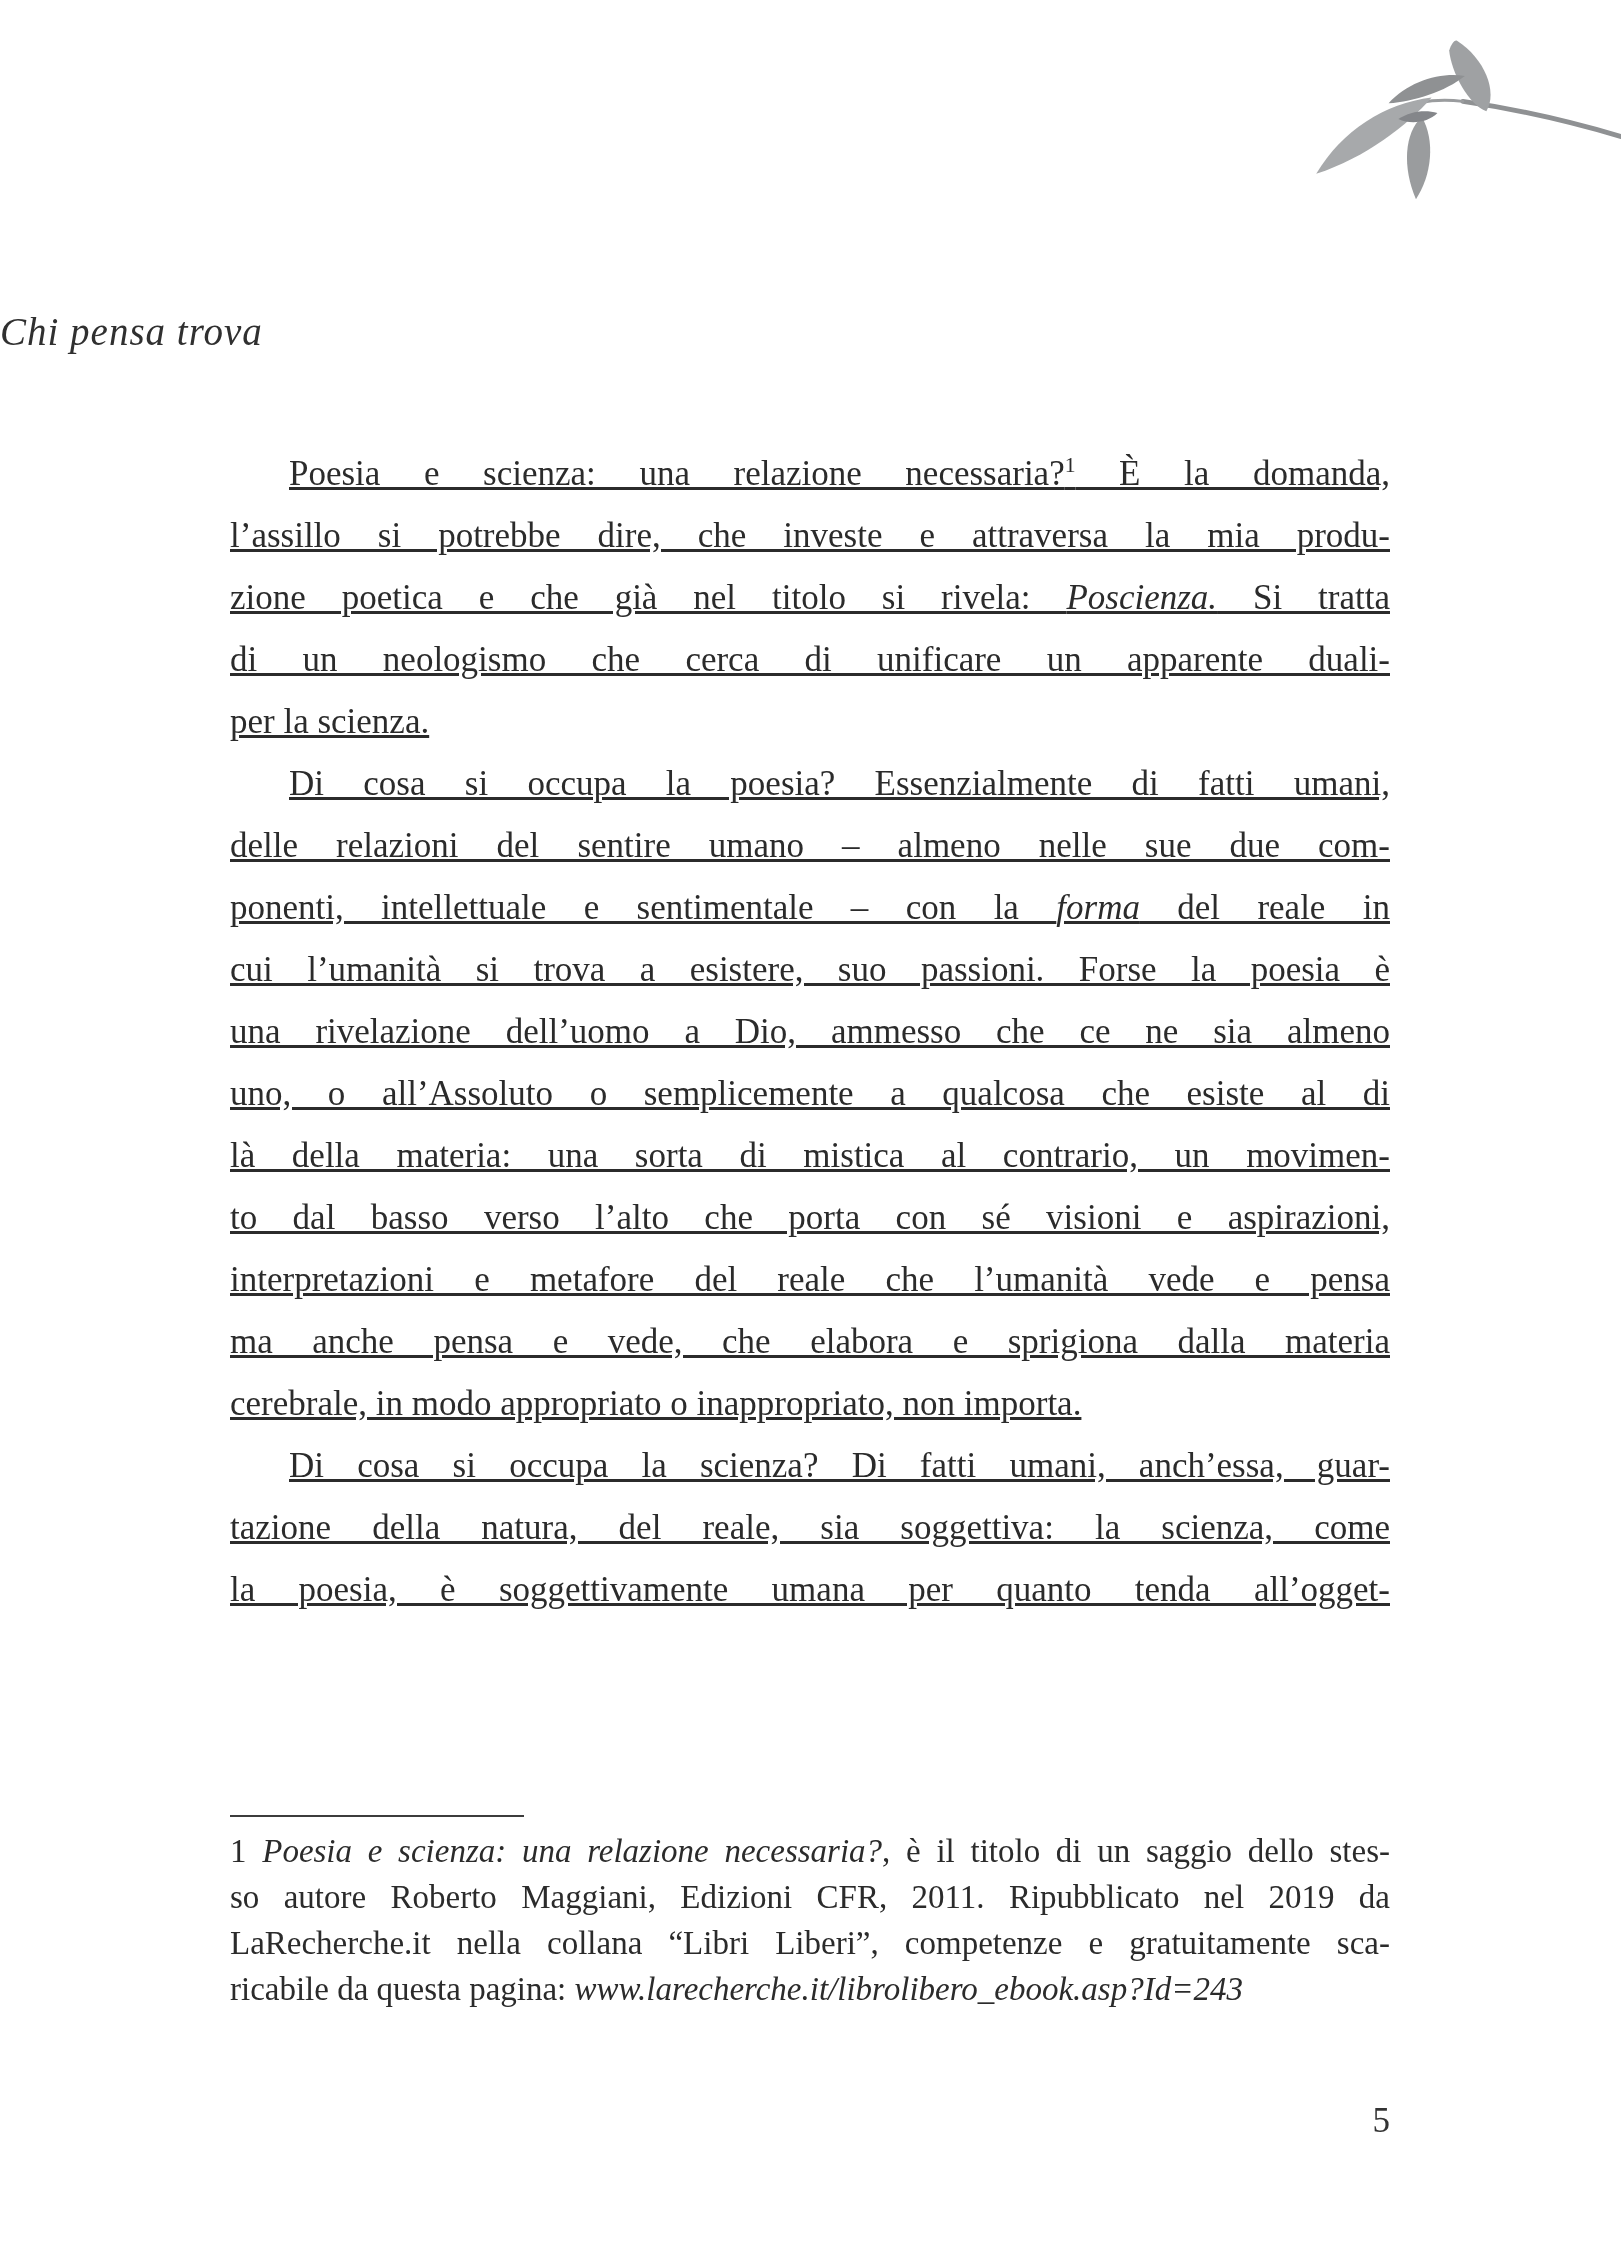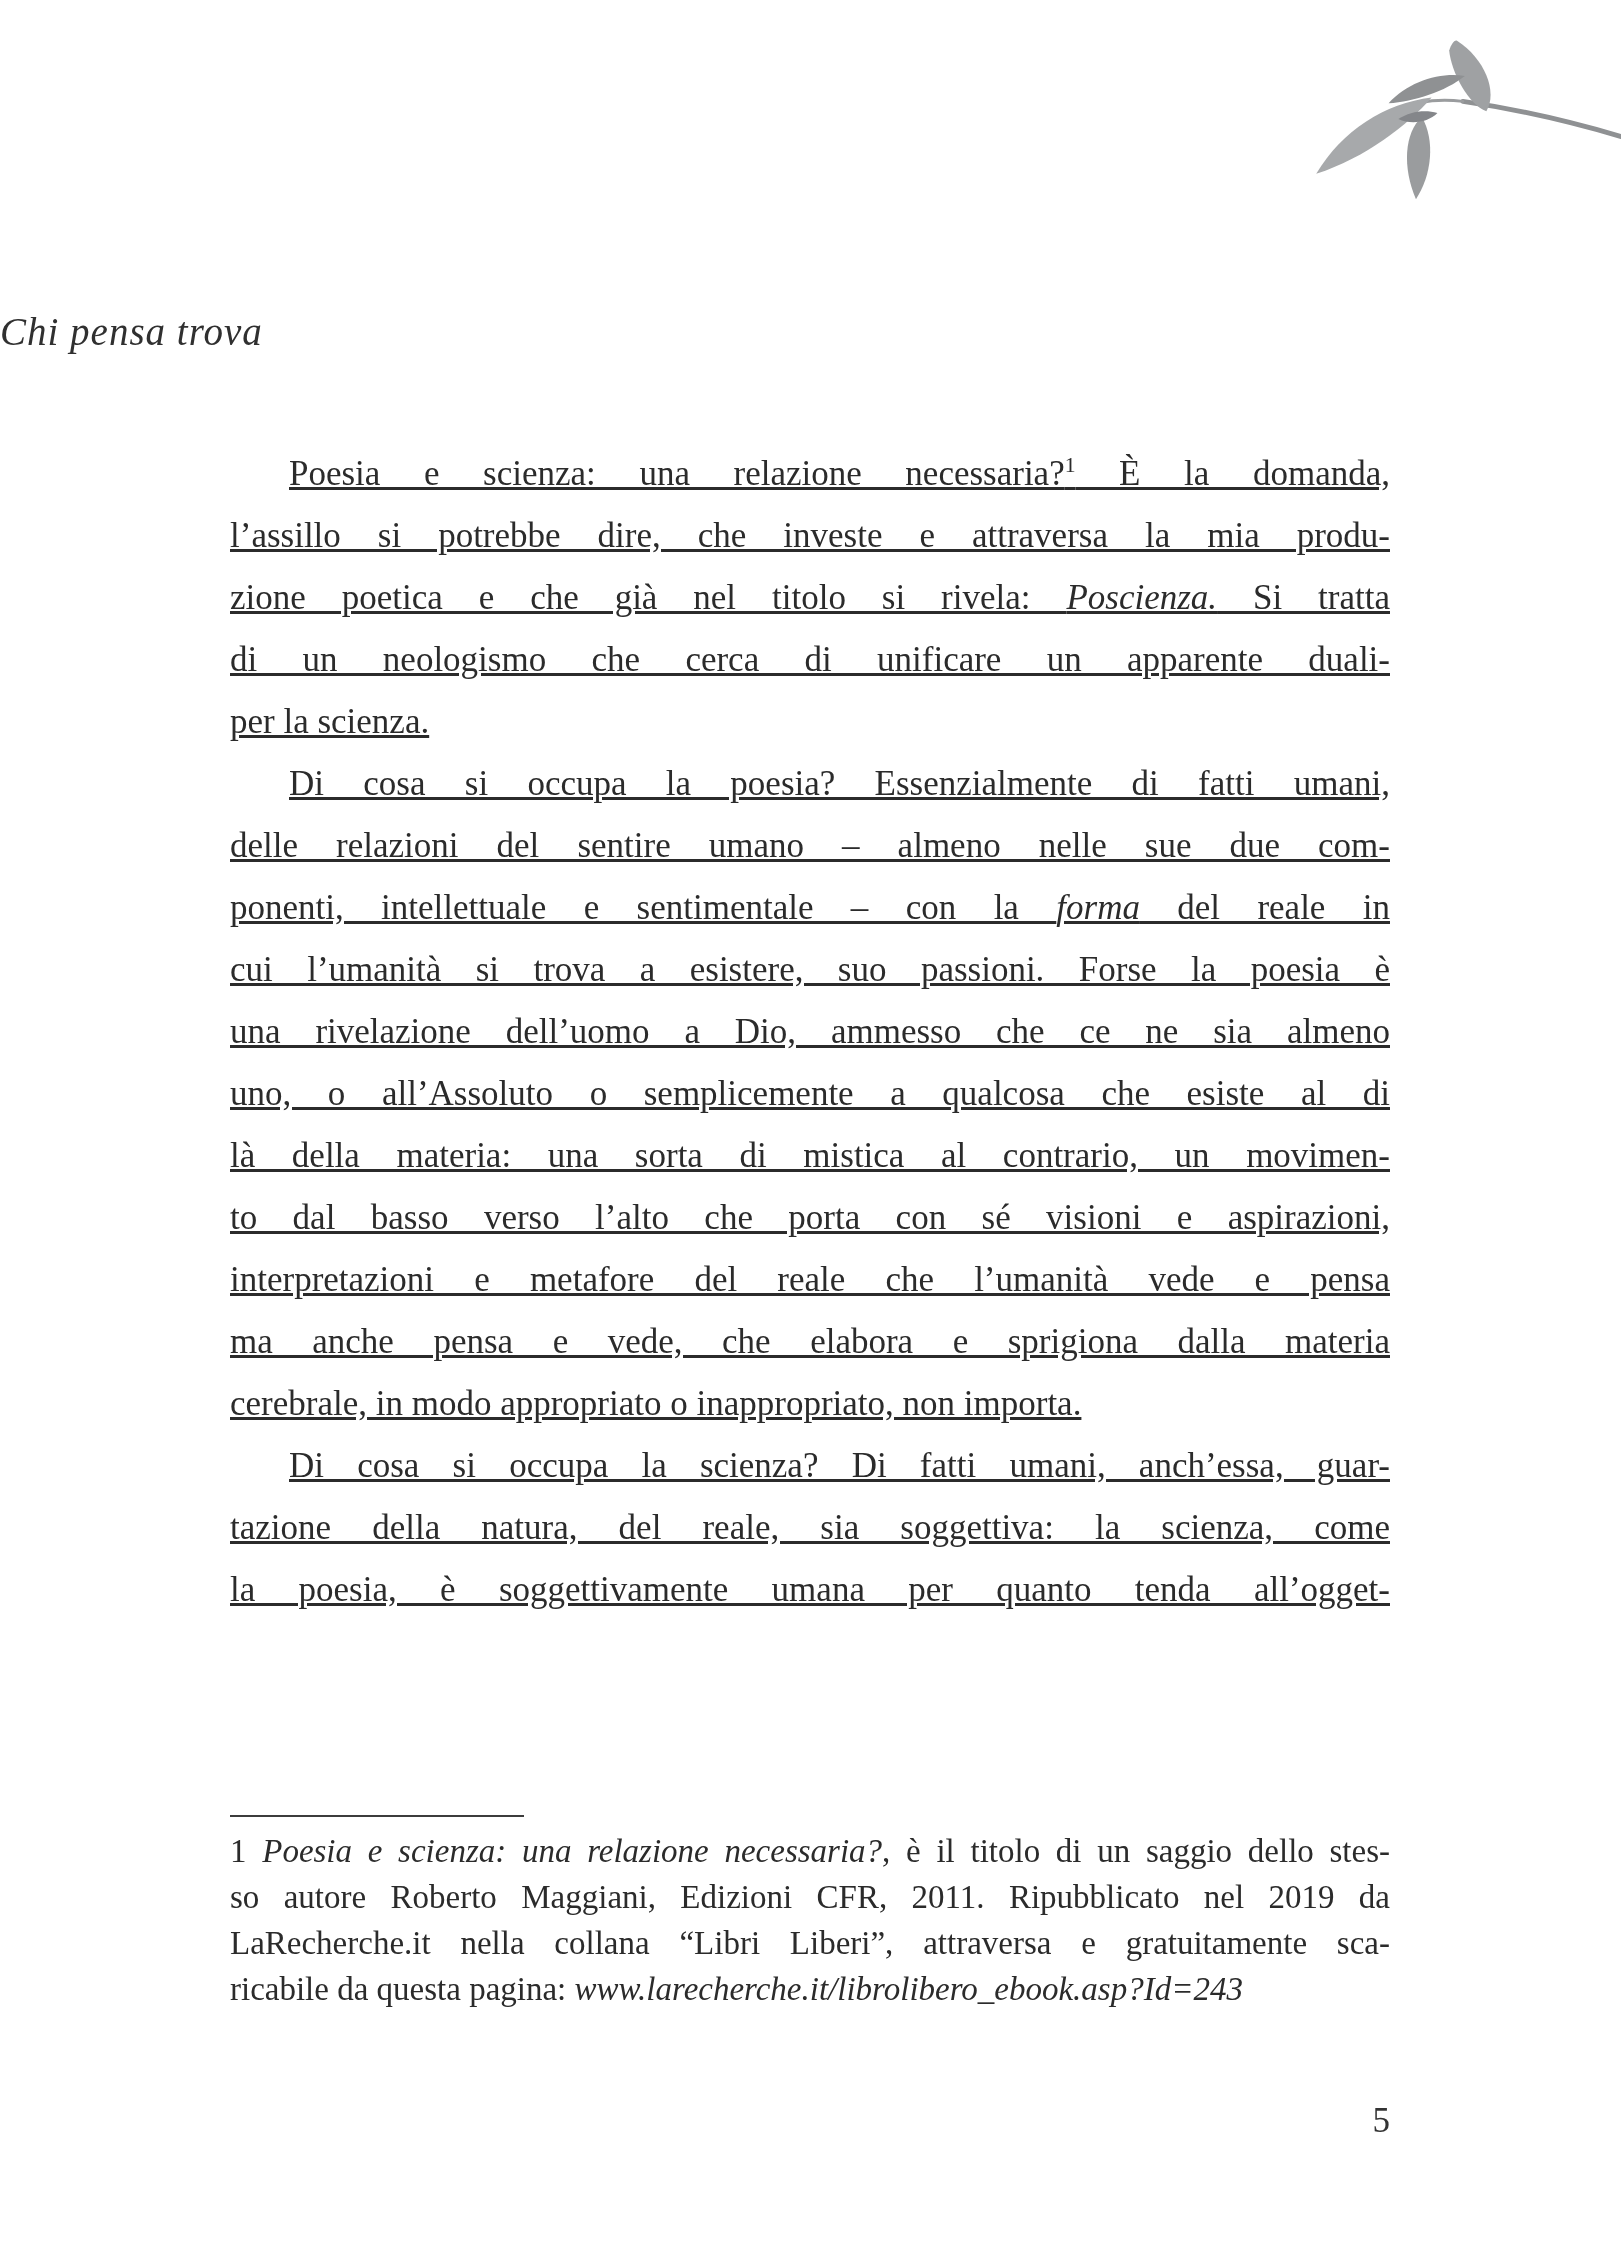--- a/index.html
+++ b/index.html
@@ -100,20 +100,20 @@
         <div class="line indent">Di cosa si occupa la scienza? Di fatti umani, anch’essa, guar-</div>
         <div class="line">tazione della natura, del reale, sia soggettiva: la scienza, come</div>
         <div class="line">la poesia, è soggettivamente umana per quanto tenda all’ogget-</div>
       </div>
     </div>
 
   <div class="footnote-rule"></div>
   <div class="footnote">
       <div class="line">1 <i>Poesia e scienza: una relazione necessaria?</i>, è il titolo di un saggio dello stes-</div>
       <div class="line">so autore Roberto Maggiani, Edizioni CFR, 2011. Ripubblicato nel 2019 da</div>
-      <div class="line">LaRecherche.it nella collana “Libri Liberi”, attraversa e gratuitamente sca-</div>
+      <div class="line">LaRecherche.it nella collana “Libri Liberi”, competenze e gratuitamente sca-</div>
       <div class="line last">ricabile da questa pagina: <i>www.larecherche.it/librolibero_ebook.asp?Id=243</i></div>
     </div>
 
   <div class="page-number">5</div>
 
 </div>
 
 
 </body></html>

